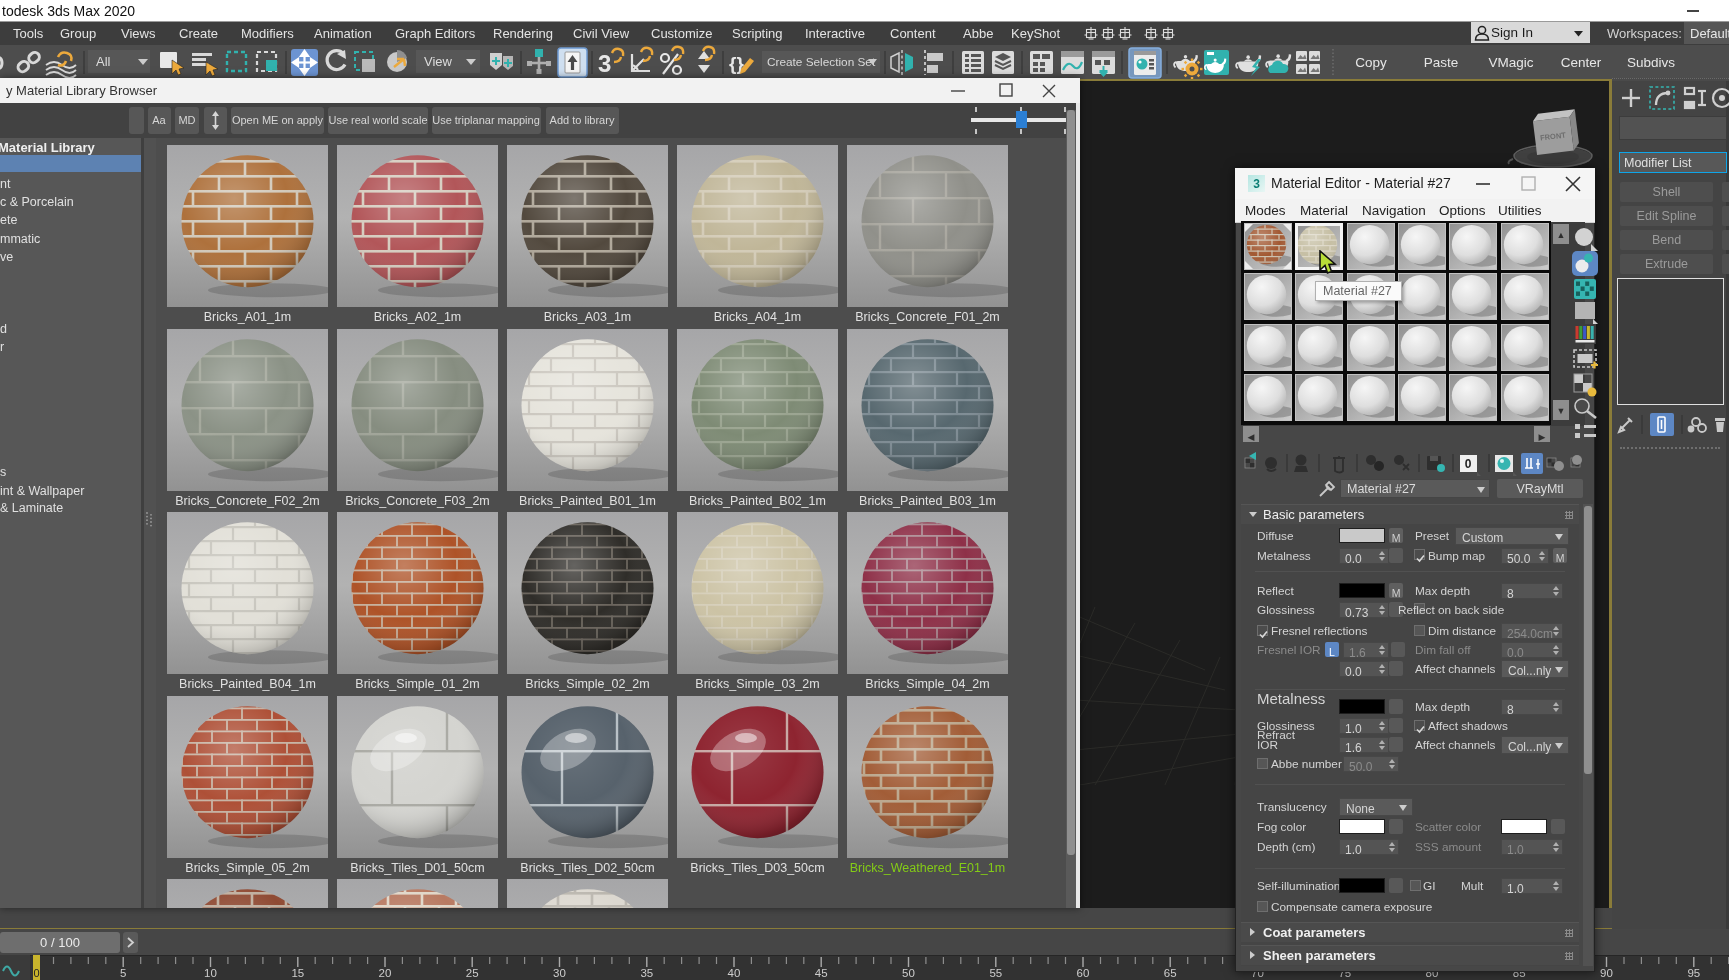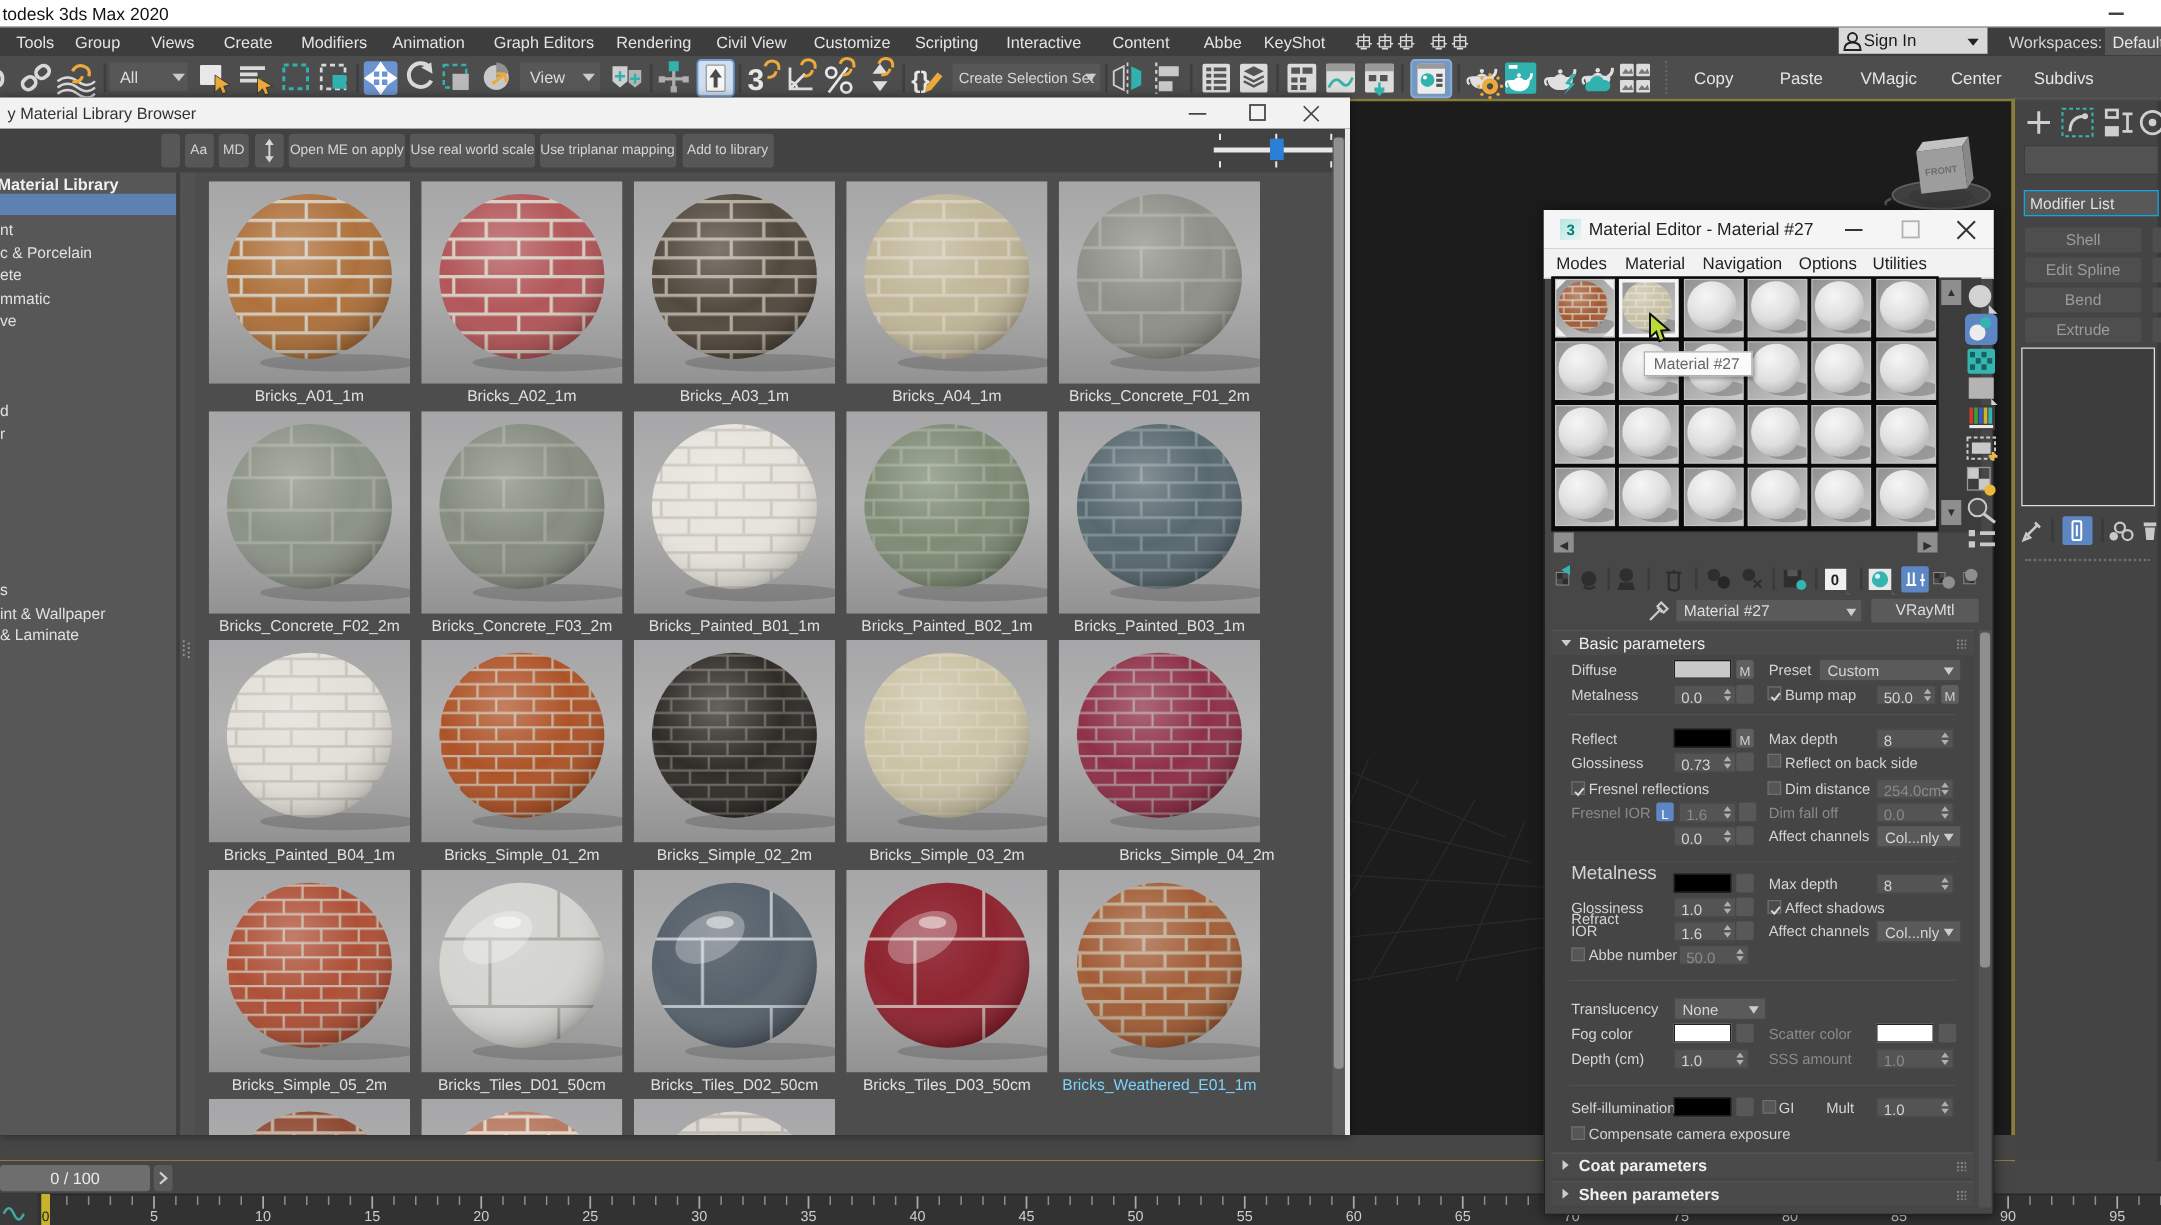--- a/index.html
+++ b/index.html
@@ -1531,21 +1531,21 @@
 <stop offset="0.82" stop-color="#000" stop-opacity="0.17"></stop>
 <stop offset="1" stop-color="#000" stop-opacity="0.5"></stop>
 </radialGradient>
 </defs>
 <rect width="161" height="162" fill="url(#bg15)"></rect>
 <ellipse cx="104" cy="145.14" rx="63" ry="7" fill="#000" opacity="0.15"></ellipse>
 <circle cx="80.5" cy="76.14" r="66" fill="url(#bp15)"></circle>
 <circle cx="80.5" cy="76.14" r="66" fill="url(#sh15)"></circle>
 
 </svg></div>
-<div style="position:absolute;left:872px;top:674px;width:171px;height:36px;text-align:center;"><span style="color:#e0e0e0;font-size:12.5px;line-height:20px;">Bricks_Simple_04_2m</span></div>
+<div style="position:absolute;left:842px;top:674px;width:171px;height:36px;text-align:center;"><span style="color:#e0e0e0;font-size:12.5px;line-height:20px;">Bricks_Simple_04_2m</span></div>
 <div style="position:absolute;left:167px;top:695.5px;width:161px;height:162px;"><svg width="161" height="162">
 <defs>
 <linearGradient id="bg16" x1="0" y1="0" x2="0" y2="1">
 <stop offset="0" stop-color="#a6a6a8"></stop>
           <stop offset="0.45" stop-color="#b2b2b2"></stop>
           <stop offset="1" stop-color="#929292"></stop>
 </linearGradient>
 <pattern id="bp16" x="0" y="0" width="60" height="23.0" patternUnits="userSpaceOnUse">
 <rect width="60" height="23.0" fill="#ae5037"></rect>
           <rect x="0" y="0" width="60" height="1.8" fill="#c8b4a4"></rect>
@@ -1802,21 +1802,21 @@
 <stop offset="0.82" stop-color="#000" stop-opacity="0.17"></stop>
 <stop offset="1" stop-color="#000" stop-opacity="0.5"></stop>
 </radialGradient>
 </defs>
 <rect width="161" height="162" fill="url(#bg20)"></rect>
 <ellipse cx="104" cy="145.14" rx="63" ry="7" fill="#000" opacity="0.15"></ellipse>
 <circle cx="80.5" cy="76.14" r="66" fill="url(#bp20)"></circle>
 <circle cx="80.5" cy="76.14" r="66" fill="url(#sh20)"></circle>
 
 </svg></div>
-<div style="position:absolute;left:842px;top:857.5px;width:171px;height:21px;text-align:center;"><span style="color:#7dd3fc;font-size:12.5px;line-height:20px;">Bricks_Weathered_E01_1m</span></div>
+<div style="position:absolute;left:842px;top:857.5px;width:171px;height:21px;text-align:center;"><span style="color:#84cc16;font-size:12.5px;line-height:20px;">Bricks_Weathered_E01_1m</span></div>
 <div style="position:absolute;left:167px;top:879px;width:161px;height:29px;overflow:hidden;"><svg width="161" height="162">
 <defs>
 <linearGradient id="bg21" x1="0" y1="0" x2="0" y2="1">
 <stop offset="0" stop-color="#a6a6a8"></stop>
           <stop offset="0.45" stop-color="#b2b2b2"></stop>
           <stop offset="1" stop-color="#929292"></stop>
 </linearGradient>
 <pattern id="bp21" x="0" y="0" width="68" height="26" patternUnits="userSpaceOnUse">
 <rect width="68" height="26" fill="#8f4a33"></rect>
           <rect x="0" y="0" width="68" height="2.6" fill="#bfae9e"></rect>
@@ -2742,21 +2742,21 @@
       <div style="position:absolute;left:2.5px;top:2px;width:0;height:0;border-left:3px solid transparent;border-right:3px solid transparent;border-bottom:4px solid #b0b0b0;"></div>
       <div style="position:absolute;left:2.5px;bottom:2px;width:0;height:0;border-left:3px solid transparent;border-right:3px solid transparent;border-top:4px solid #b0b0b0;"></div>
     </div></div>
 <div style="position:absolute;left:1257px;top:603px;white-space:nowrap;font-size:11.8px;color:#d4d4d4;font-weight:400;">Glossiness</div>
 <div style="position:absolute;left:1339px;top:602px;width:50px;height:16px;background:#545454;border:1px solid #474747;"><span style="color:#d4d4d4;font-size:12px;line-height:14px;padding-left:5px;">0.73</span><div style="position:absolute;right:1px;top:0;width:11px;height:14px;">
       <div style="position:absolute;left:2.5px;top:2px;width:0;height:0;border-left:3px solid transparent;border-right:3px solid transparent;border-bottom:4px solid #b0b0b0;"></div>
       <div style="position:absolute;left:2.5px;bottom:2px;width:0;height:0;border-left:3px solid transparent;border-right:3px solid transparent;border-top:4px solid #b0b0b0;"></div>
     </div></div>
 <div style="position:absolute;left:1389px;top:602px;width:14px;height:15px;background:#585858;border-radius:2px;"></div>
 <div style="position:absolute;left:1414px;top:603px;width:11px;height:11px;background:#565656;border:1px solid #6e6e6e;"></div>
-<div style="position:absolute;left:1428px;top:603px;white-space:nowrap;font-size:11.8px;color:#d4d4d4;font-weight:400;">Reflect on back side</div>
+<div style="position:absolute;left:1398px;top:603px;white-space:nowrap;font-size:11.8px;color:#d4d4d4;font-weight:400;">Reflect on back side</div>
 <div style="position:absolute;left:1257px;top:625px;width:11px;height:11px;background:#4c4c4c;border:1px solid #6e6e6e;"><svg width="11" height="11">
       <path d="M2 5.5 L4.5 8 L9 2.5" stroke="#d8d8d8" stroke-width="1.6" fill="none"></path>
     </svg></div>
 <div style="position:absolute;left:1271px;top:624px;white-space:nowrap;font-size:11.8px;color:#d4d4d4;font-weight:400;">Fresnel reflections</div>
 <div style="position:absolute;left:1414px;top:625px;width:11px;height:11px;background:#565656;border:1px solid #6e6e6e;"></div>
 <div style="position:absolute;left:1428px;top:624px;white-space:nowrap;font-size:11.8px;color:#d4d4d4;font-weight:400;">Dim distance</div>
 <div style="position:absolute;left:1501px;top:623px;width:62px;height:16px;background:#545454;border:1px solid #474747;"><span style="color:#8b8b8b;font-size:12px;line-height:14px;padding-left:5px;">254.0cm</span><div style="position:absolute;right:1px;top:0;width:11px;height:14px;">
       <div style="position:absolute;left:2.5px;top:2px;width:0;height:0;border-left:3px solid transparent;border-right:3px solid transparent;border-bottom:4px solid #b0b0b0;"></div>
       <div style="position:absolute;left:2.5px;bottom:2px;width:0;height:0;border-left:3px solid transparent;border-right:3px solid transparent;border-top:4px solid #b0b0b0;"></div>
     </div></div>

